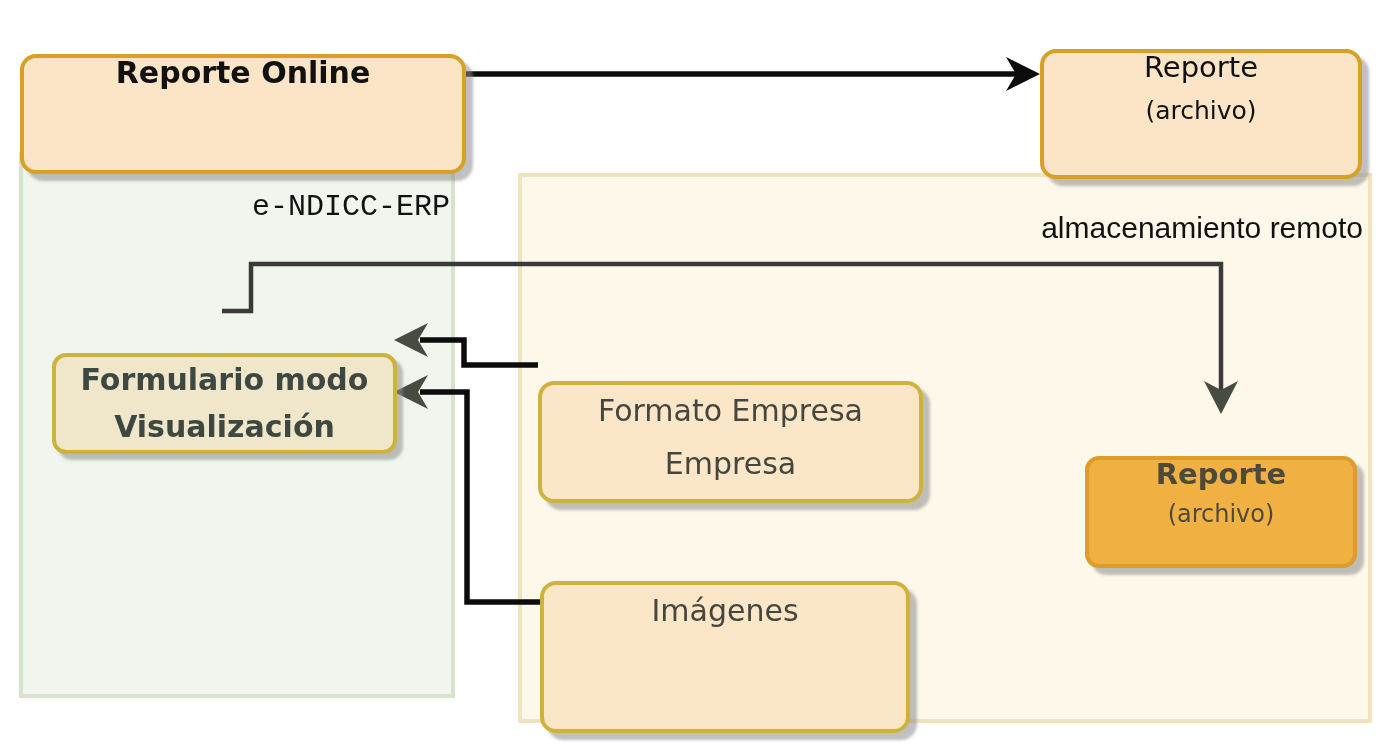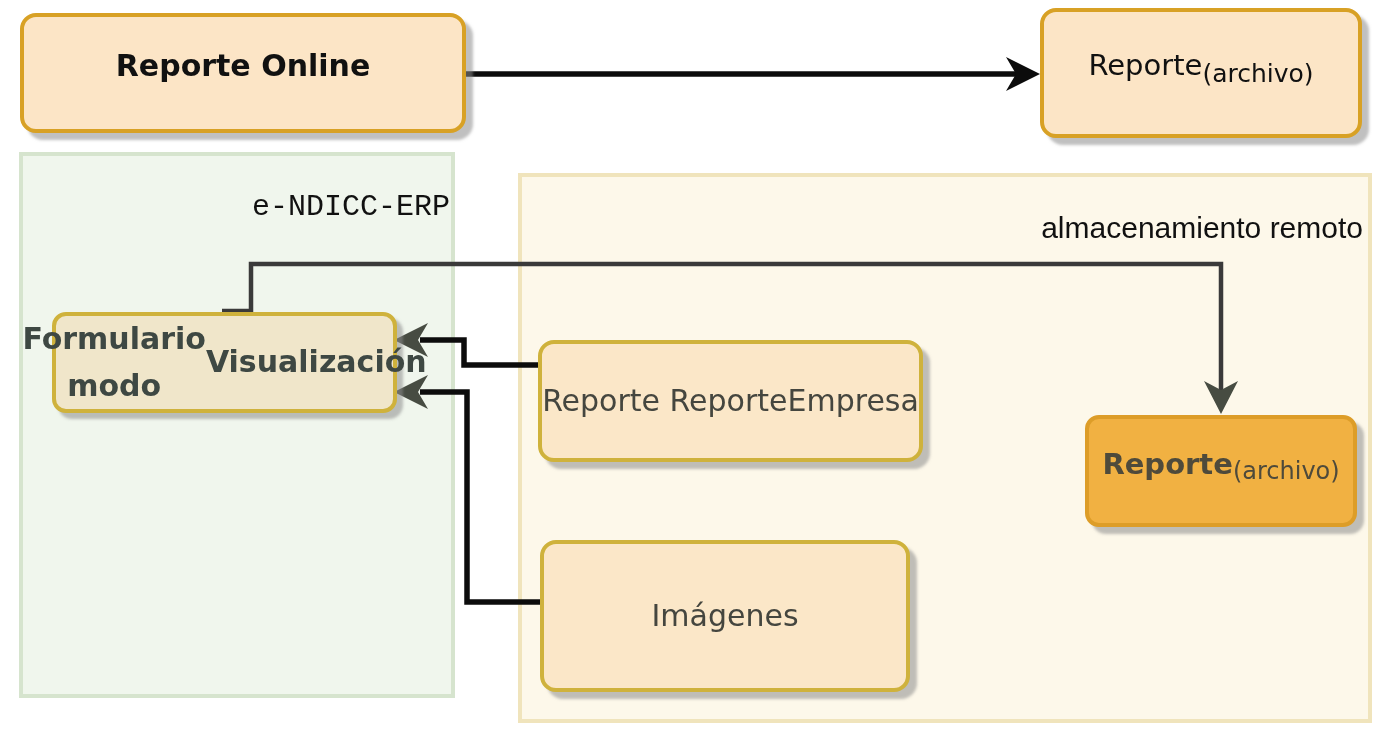--- a/index.html
+++ b/index.html
@@ -36,23 +36,24 @@
     left:518px;top:173px;width:854px;height:550px;
     background:var(--cream_fill);border:4px solid var(--cream_border);
   }
   .container-label{
     position:absolute;font-family:"Liberation Sans",sans-serif;
     font-size:30px;color:var(--text_black);white-space:nowrap;
   }
   .label-erp{top:190px;right:945px;font-family:Liberation Mono, monospace;}
   .label-remote{top:211px;right:32px;}
   .node{
-    position:absolute;box-sizing:border-box;display:flex;flex-direction:row;
-    align-items:center;justify-content:center;text-align:center;
+    position:absolute;box-sizing:border-box;display:flex;flex-direction:column;
+    align-items:center;text-align:center;
     box-shadow:7px 7px 3px var(--shadow);
+    margin-top:41px;
   }
   .node-reporte-online{
     left:20px;top:13px;width:446px;height:120px;border-radius:16px;
     background:var(--peach_fill);border:4px solid var(--orange_border);
   }
   .node-reporte-online .t1{font-size:30px;font-weight:bold;color:var(--text_black);line-height:1.0;margin-bottom:14px;}
   .node-reporte-online .t2{font-size:27px;color:var(--text_black);line-height:1.0;}
   .node-reporte-archivo{
     left:1040px;top:8px;width:322px;height:130px;border-radius:16px;
     background:var(--peach_fill);border:4px solid var(--orange_border);
@@ -125,21 +126,21 @@
     <div class="t1">Reporte</div>
     <div class="t2">(archivo)</div>
   </div>
 
   <div class="node node-formulario">
     <div class="line">Formulario modo</div>
     <div class="line">Visualización</div>
   </div>
 
   <div class="node node-formato">
-    <div class="line">Reporte Reporte</div>
+    <div class="line">Formato Empresa</div>
     <div class="line">Empresa</div>
   </div>
 
   <div class="node node-imagenes">
     <div class="line">Imágenes</div>
   </div>
 
   <div class="node node-reporte-orange">
     <div class="t1">Reporte</div>
     <div class="t2">(archivo)</div>

